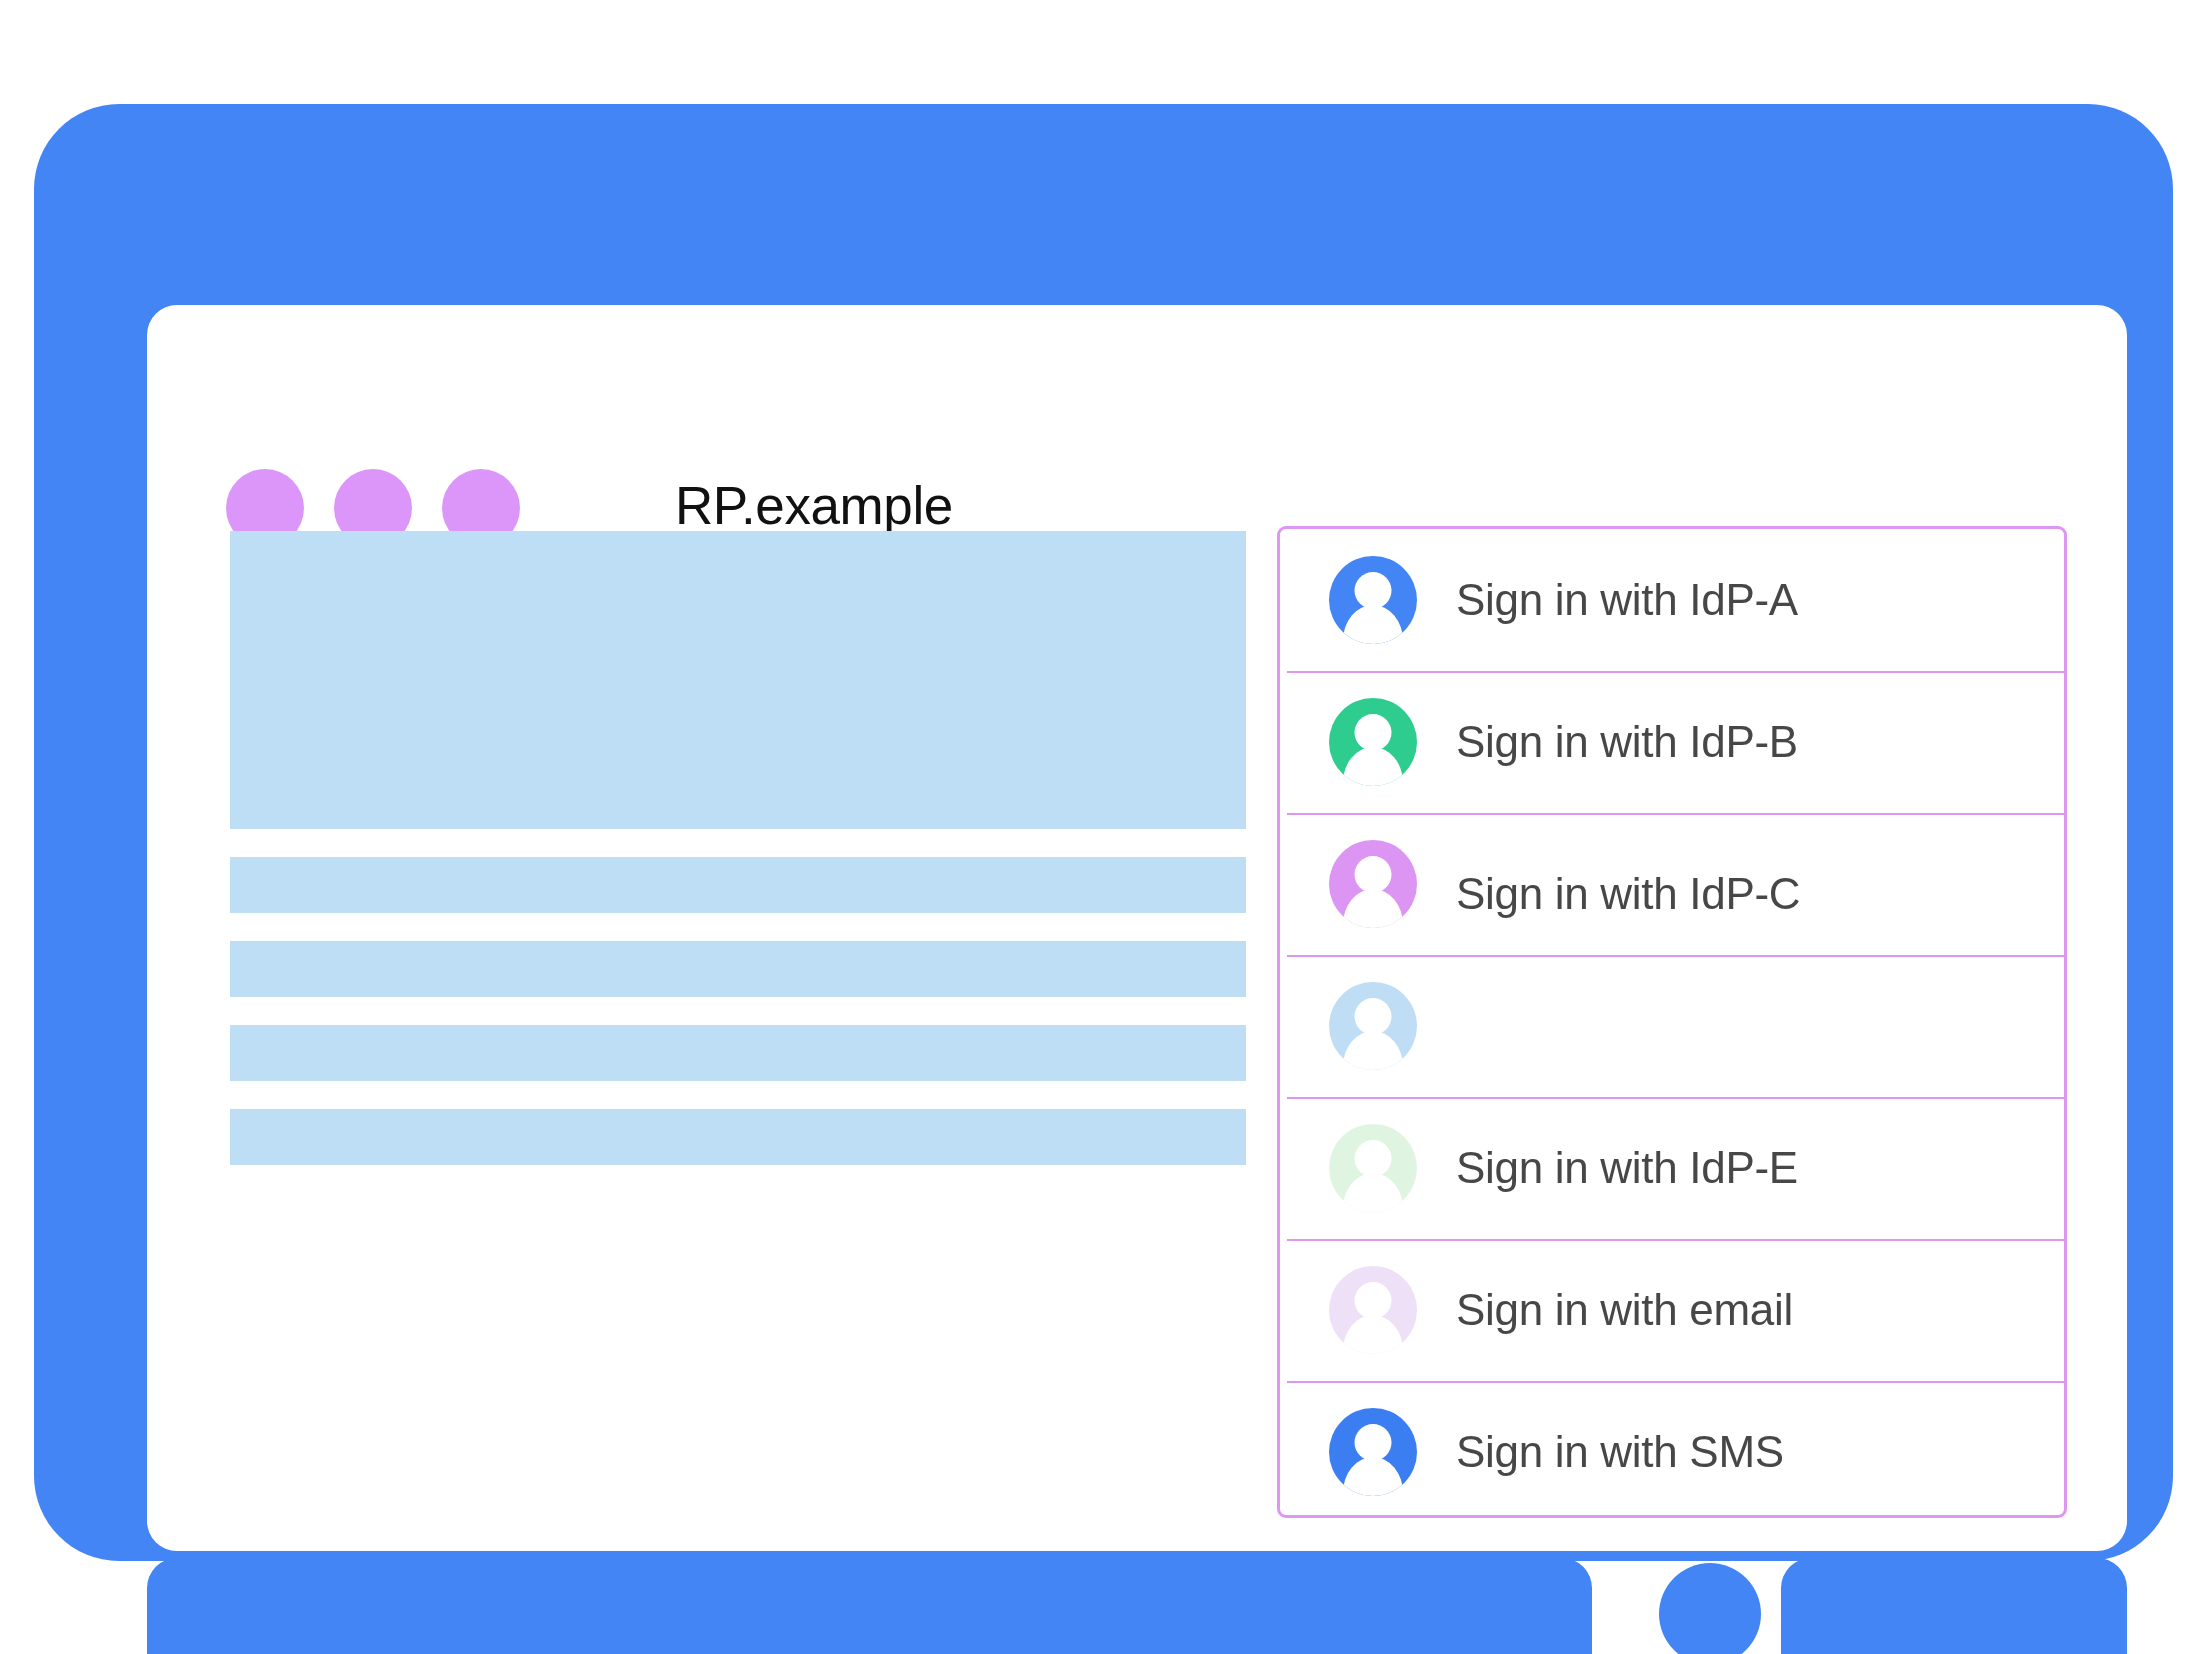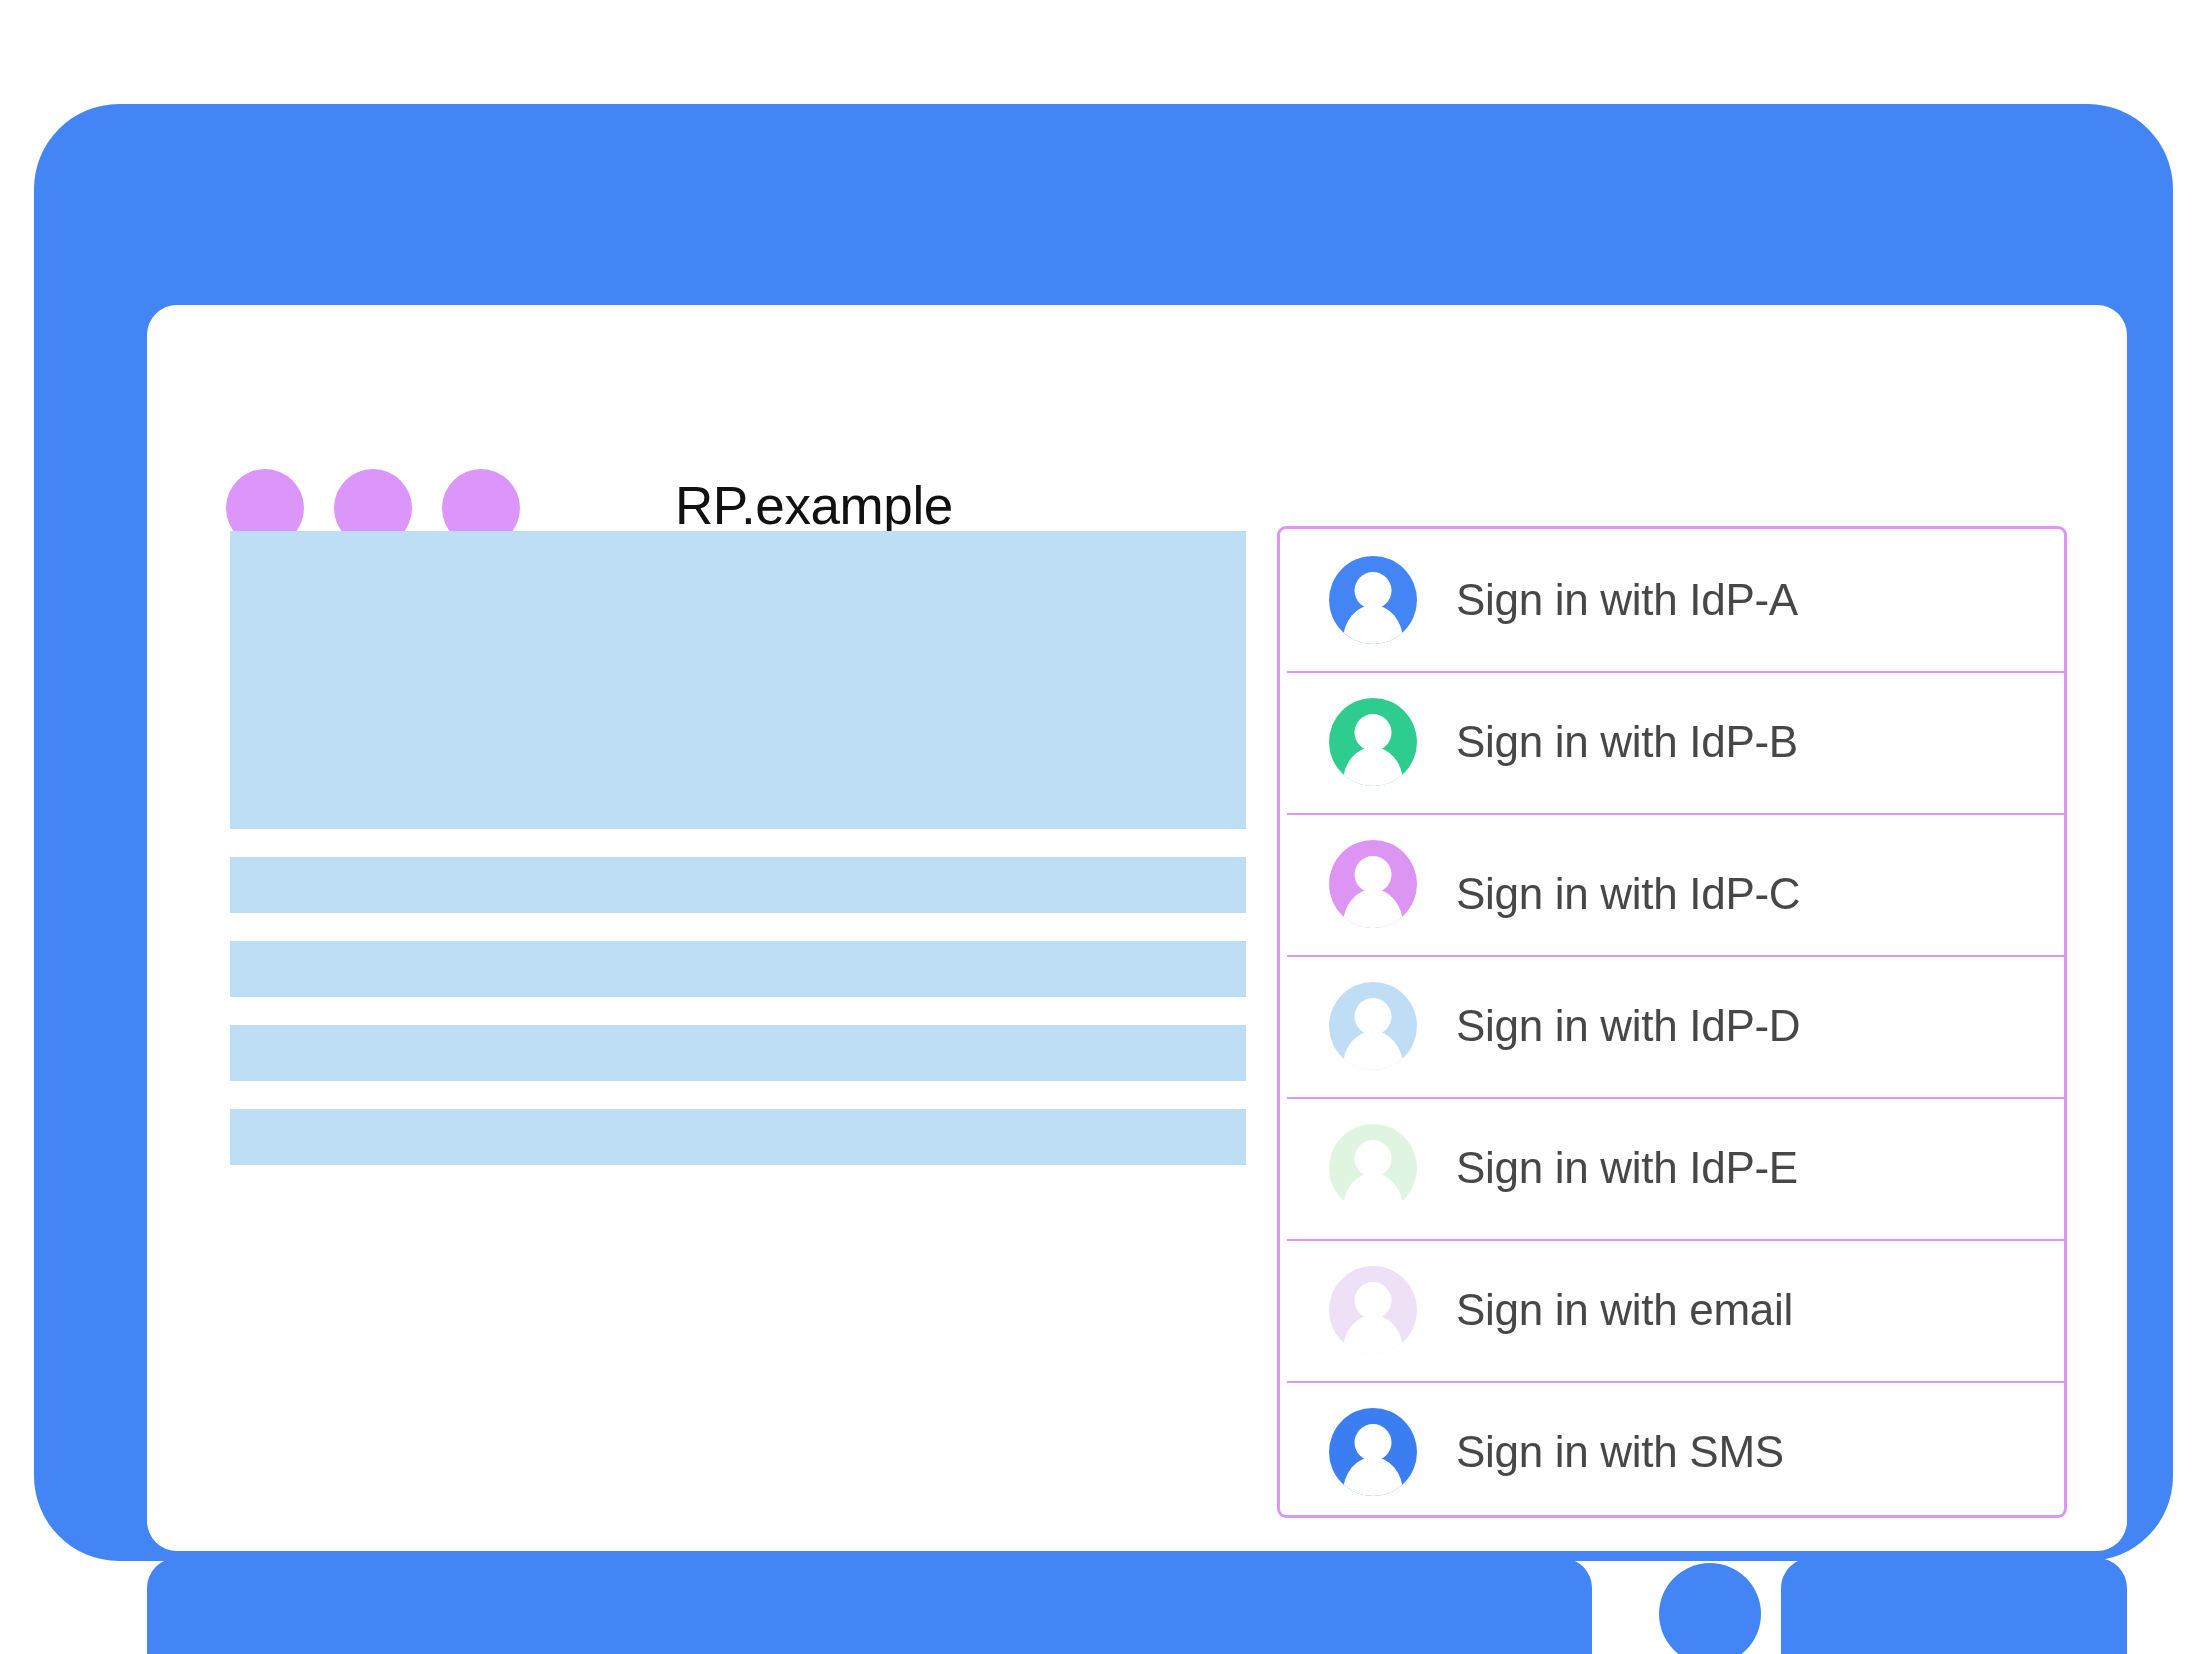--- a/index.html
+++ b/index.html
@@ -194,21 +194,20 @@
             <span class="head"></span>
             <span class="body"></span>
           </span>
           <span class="signin-label" style="color: rgb(71, 71, 71); margin-top: 20px;">Sign in with IdP-C</span>
         </div>
         <div class="signin-row">
           <span class="avatar" style="background: rgb(191, 222, 245);">
             <span class="head"></span>
             <span class="body"></span>
           </span>
-          <span class="signin-label" style="color: rgb(71, 71, 71);">Sign in with IdP-D</span>
         </div>
         <div class="signin-row">
           <span class="avatar" style="background: rgb(224, 245, 225);">
             <span class="head"></span>
             <span class="body"></span>
           </span>
           <span class="signin-label" style="color: rgb(71, 71, 71);">Sign in with IdP-E</span>
         </div>
         <div class="signin-row">
           <span class="avatar" style="background: rgb(238, 224, 246);">

